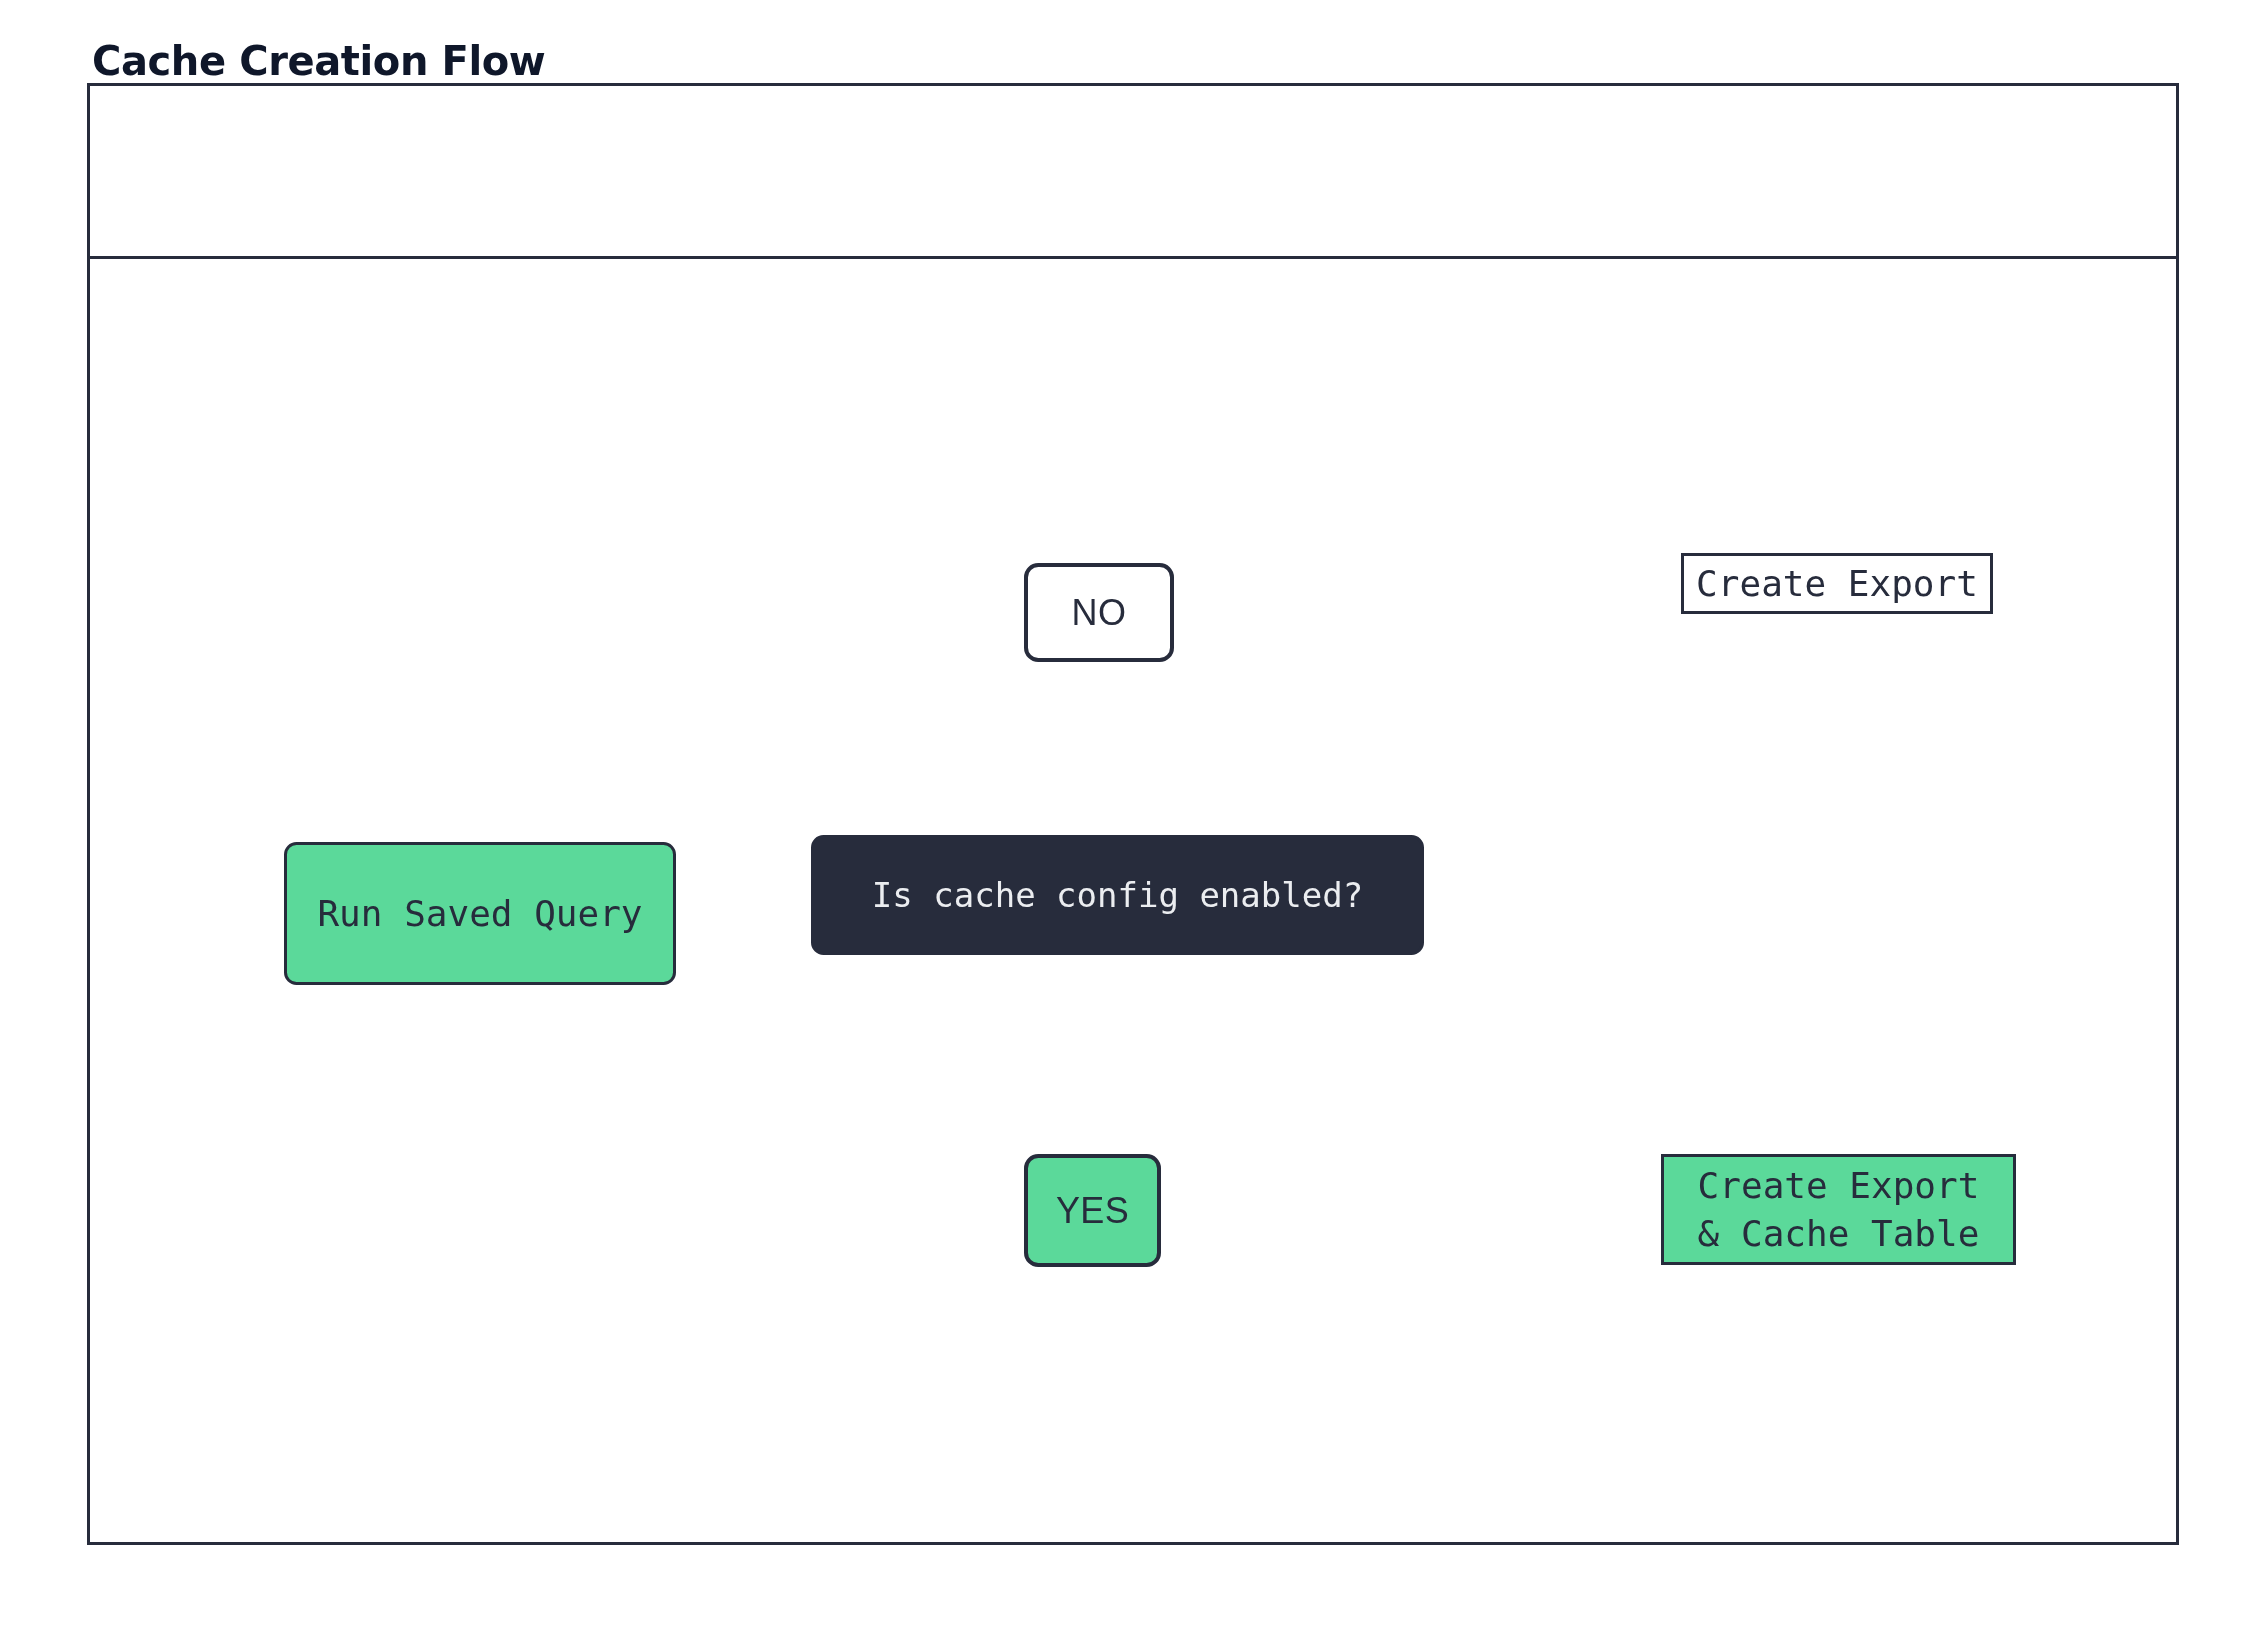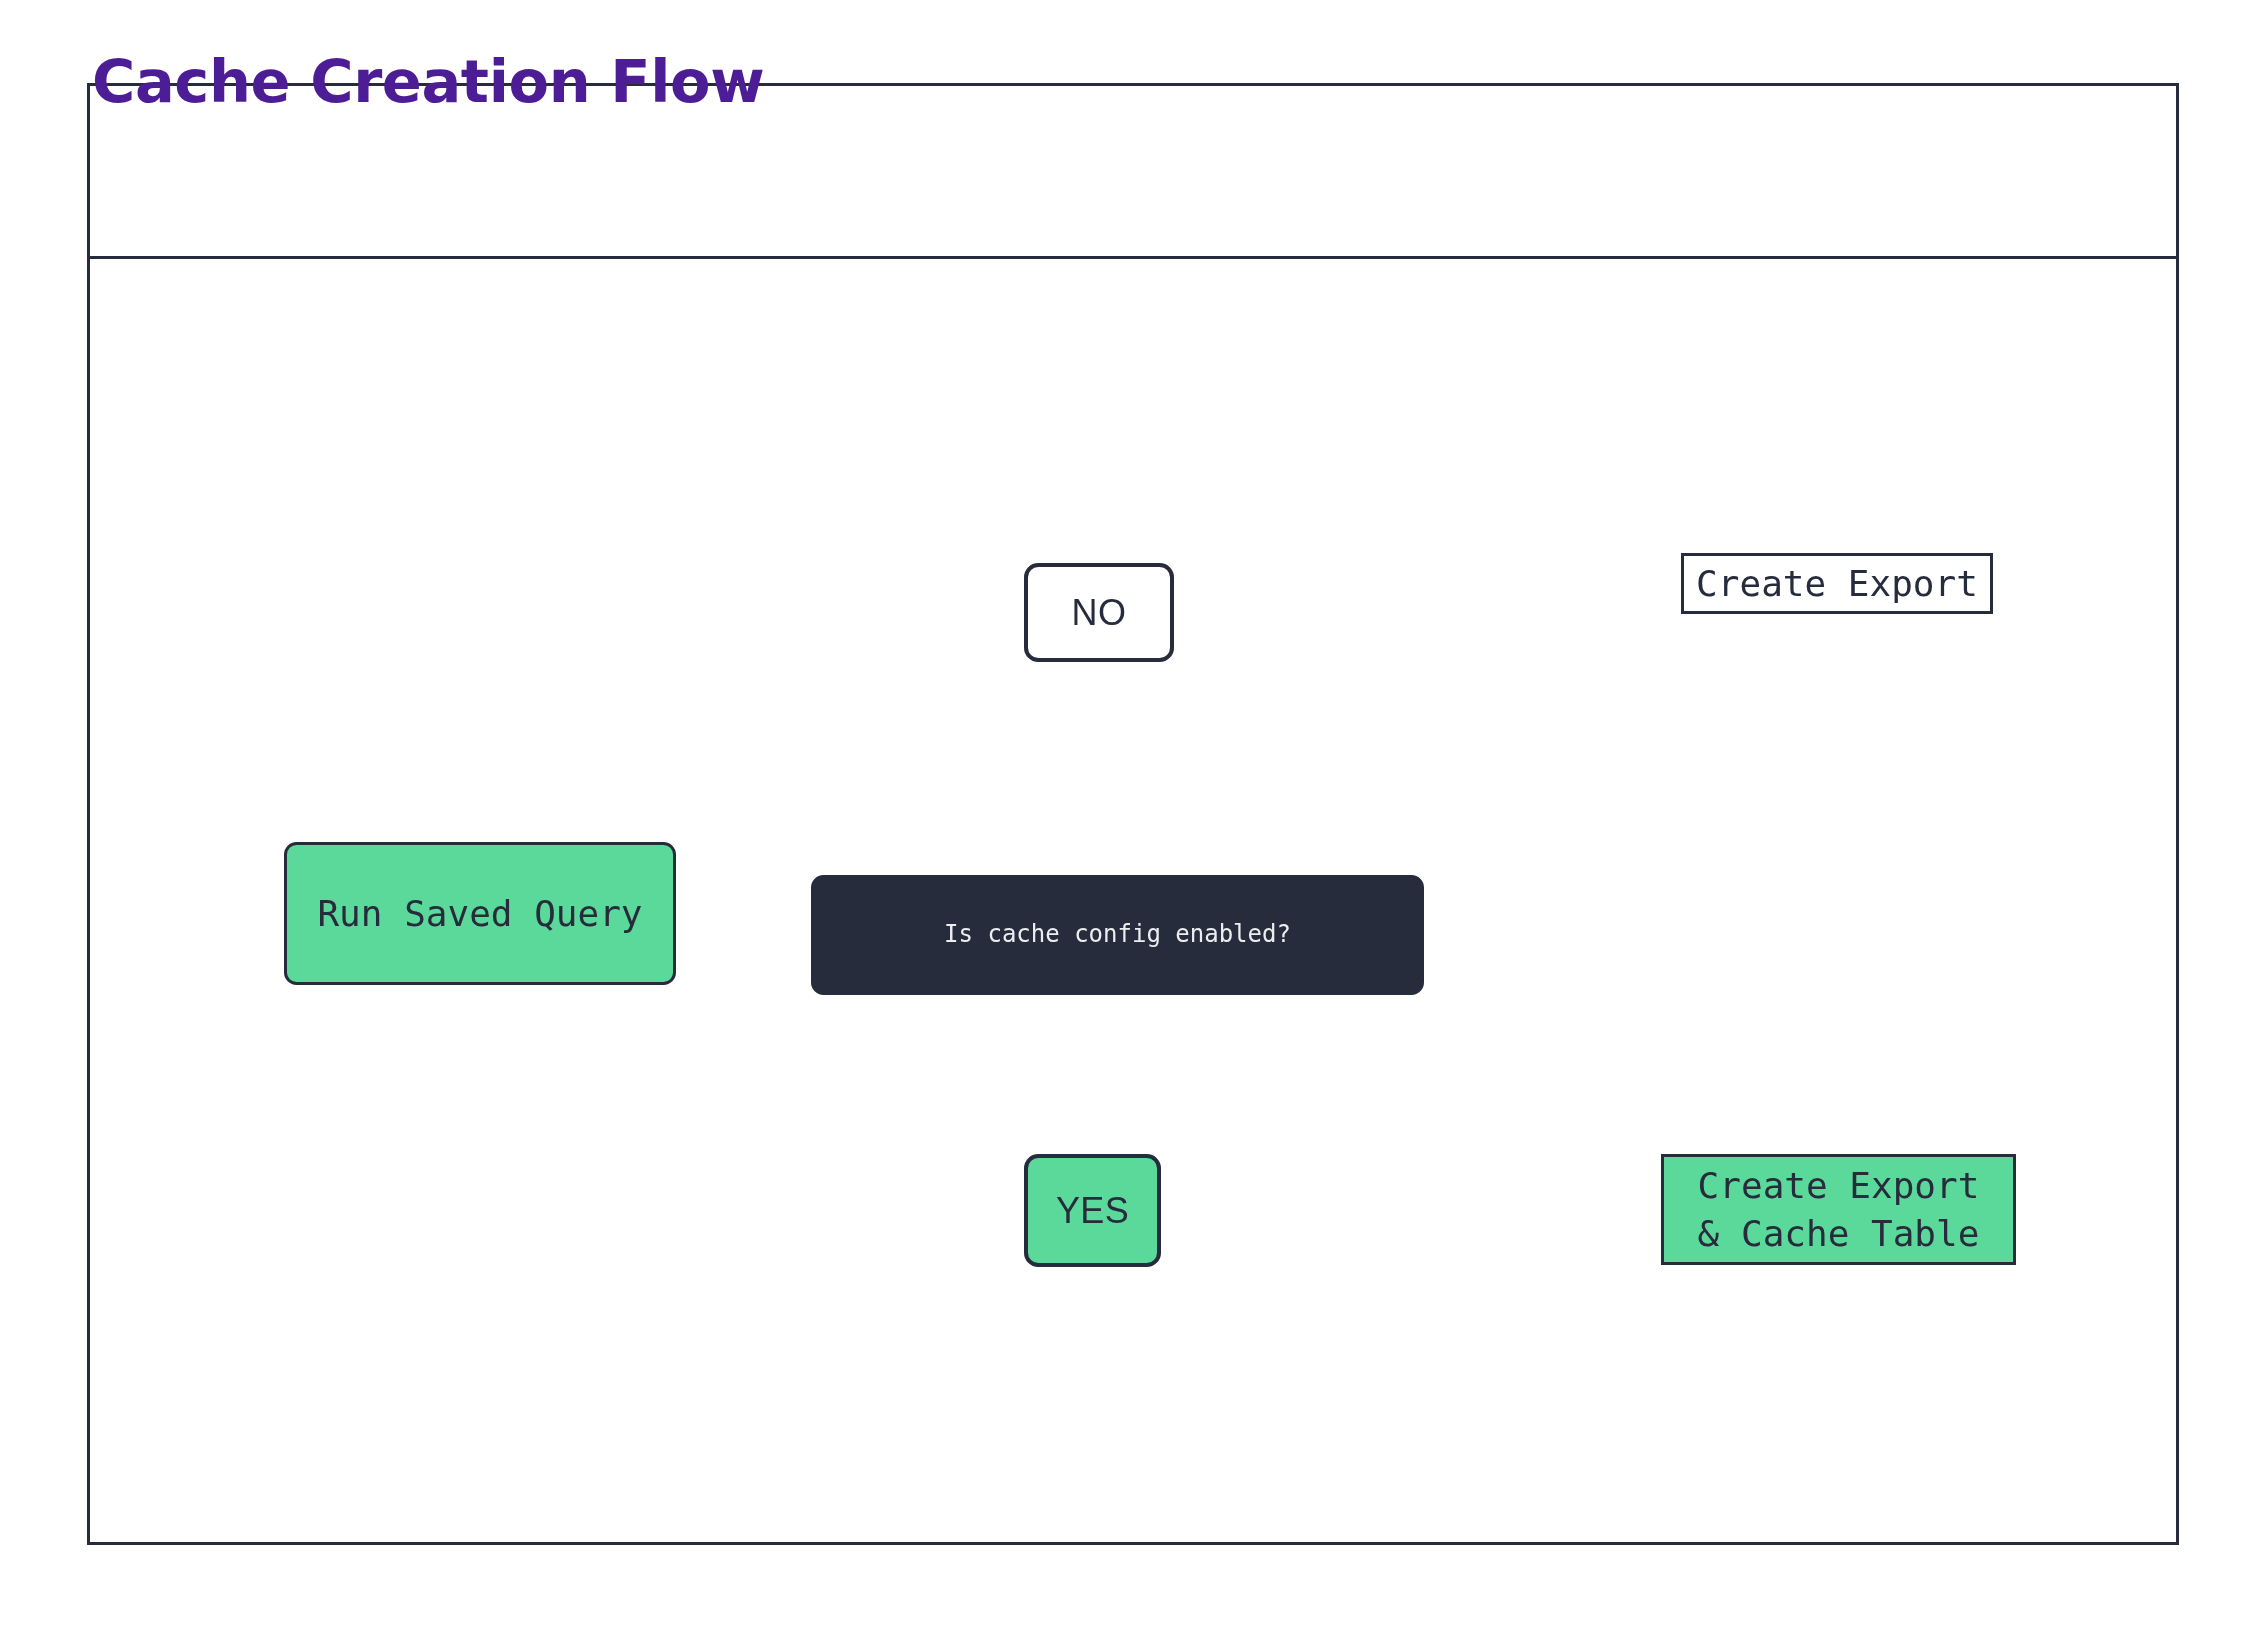--- a/index.html
+++ b/index.html
@@ -38,26 +38,26 @@
     position: absolute;
     left: 0; top: 0;
     width: 100%;
     height: 173px;
     border-bottom: 3.6px solid #272c3c;
     box-sizing: border-box;
   }
   .frame-title {
     position: absolute;
     left: 92px;
-    top: 47px;
+    top: 38px;
     font-family: "DejaVu Sans", sans-serif;
-    font-size: 59px;
+    font-size: 40px;
     font-weight: 700;
     letter-spacing: -0.4px;
-    color: #4c1d95;
+    color: #0f172a;
     white-space: nowrap;
   }
 
   
   #diagram {
     position: absolute;
     left: 0; top: 0;
     width: 2268px;
     height: 1626px;
     pointer-events: none;
@@ -90,22 +90,21 @@
 
   .node-decision {
     left: 811px;
     top: 835px;
     width: 613px;
     height: 120px;
     background: #272c3c;
     border: 3.6px solid #272c3c;
     border-radius: 12.5px;
     color: #ebedf0;
-    font-size: 24px;
-    margin-top: 40px;
+    font-size: 34px;
   }
 
   .label-no {
     left: 1024px;
     top: 530px;
     width: 150px;
     height: 99px;
     background: #ffffff;
     border: 4.5px solid #272c3c;
     border-radius: 14.3px;

